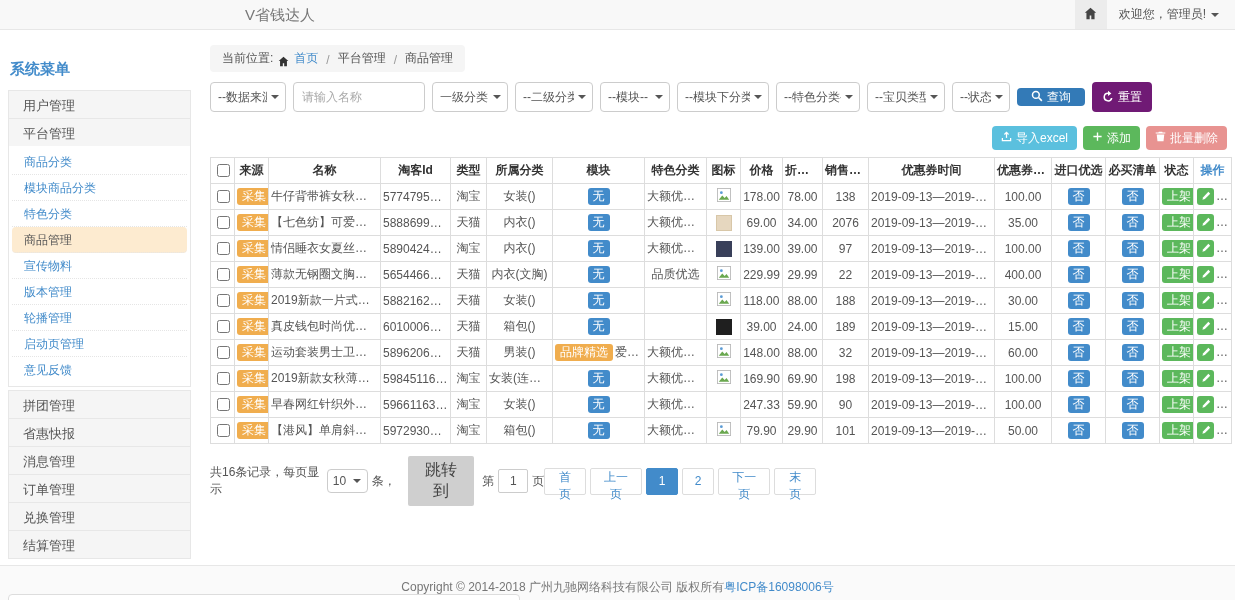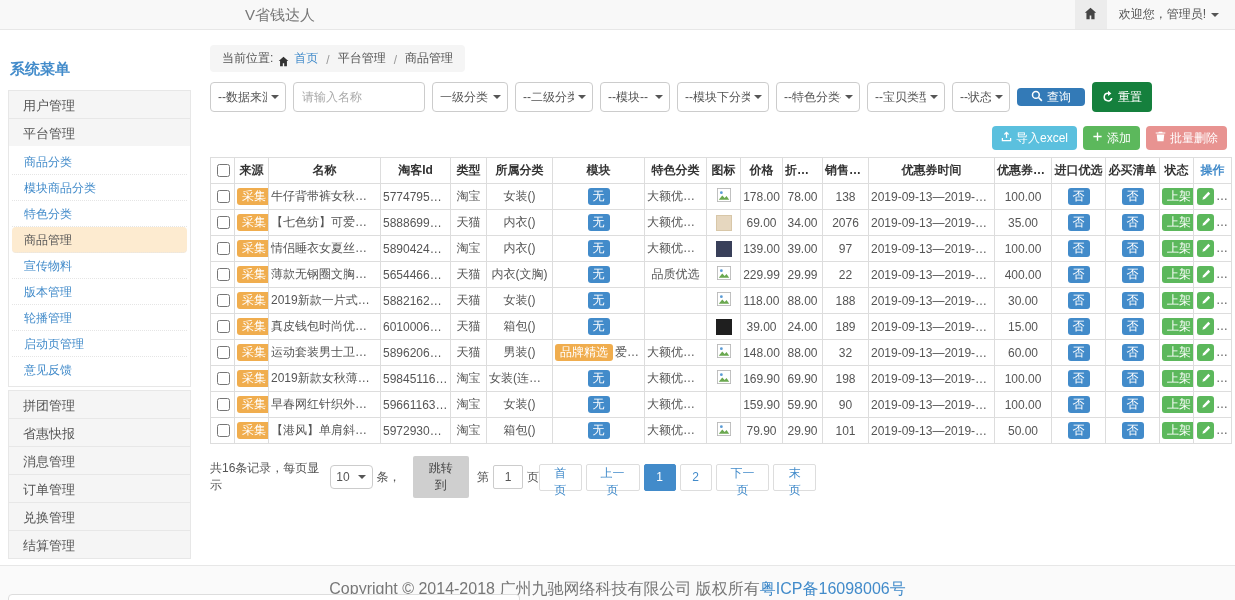--- a/index.html
+++ b/index.html
@@ -35,21 +35,21 @@
   .sel-wrap { position:relative; display:inline-block; }
   .sel-wrap::after { content:""; position:absolute; right:7px; top:13px; border-left:4px solid transparent; border-right:4px solid transparent; border-top:4px solid #555; pointer-events:none; }
   .sel-wrap select { appearance:none; -webkit-appearance:none; width:100%; height:30px; border:1px solid #ccc; border-radius:4px; background:#fff; font-size:12px; color:#555; padding:0 18px 0 7px; cursor:pointer; font-family:inherit; }
   .sel-wrap.small::after { top:10px; }
   .sel-wrap.small select { height:24px; padding:0 16px 0 5px; }
   .filter-input { width:132px; height:30px; border:1px solid #ccc; border-radius:4px; font-size:12px; color:#555; padding:0 8px; font-family:inherit; }
   .filter-input::placeholder { color:#aaa; }
 
   .btn { display:inline-flex; align-items:center; justify-content:center; gap:4px; border:none; border-radius:4px; color:#fff; font-size:12px; cursor:pointer; font-family:inherit; }
   .btn-query { background:#337ab7; height:18px; padding:0 14px; }
-  .btn-reset { background:#15803d; height:30px; padding:0 10px; }
+  .btn-reset { background:#701a75; height:30px; padding:0 10px; }
   .toolbar { margin-top:14px; display:flex; justify-content:flex-end; gap:6px; }
   .btn-sm { height:24px; padding:0 9px; }
   .btn-info { background:#5bc0de; }
   .btn-success { background:#5cb85c; }
   .btn-danger-soft { background:#e89391; }
 
   table.grid { margin-top:7px; width:100%; border-collapse:collapse; table-layout:fixed; font-size:12px; color:#555; }
   .grid th, .grid td { border:1px solid #ddd; text-align:center; height:26px; padding:0 2px; overflow:hidden; white-space:nowrap; text-overflow:ellipsis; }
   .grid th { color:#333; font-weight:bold; }
   .grid th.op-col { color:#428bca; }
@@ -61,27 +61,27 @@
   .thumb { display:inline-block; width:16px; height:16px; vertical-align:middle; }
   .thumb.beige { background:#e6d7bf; border:1px solid #d8c7a8; }
   .thumb.navy  { background:#39405a; }
   .thumb.black { background:#1f1f1f; }
   .op-btn { display:inline-flex; align-items:center; justify-content:center; width:17px; height:17px; border:none; border-radius:3px; cursor:pointer; padding:0; margin:0 1px; vertical-align:middle; }
   .op-edit { background:#5cb85c; }
   .op-del  { background:#d9534f; }
 
   .pager-row { margin-top:12px; width:606px; display:flex; justify-content:space-between; align-items:center; font-size:12px; color:#555; }
   .pager-left { display:flex; align-items:center; gap:4px; }
-  .jump-btn { background:#cfcfcf; border:none; border-radius:2px; color:#444; font-size:12px; padding:4px 11px; margin:0 4px 0 8px; cursor:pointer; font-family:inherit; }
+  .jump-btn { background:#cfcfcf; border:none; border-radius:2px; color:#444; font-size:16px; padding:4px 11px; margin:0 4px 0 8px; cursor:pointer; font-family:inherit; }
   .jump-input { width:30px; height:24px; border:1px solid #ccc; border-radius:2px; text-align:center; font-size:12px; color:#555; font-family:inherit; }
   .pager-right { display:flex; gap:4px; }
   .page-btn { min-width:32px; height:27px; border:1px solid #ddd; background:#fff; color:#428bca; font-size:12px; padding:0 9px; border-radius:2px; cursor:pointer; font-family:inherit; }
   .page-btn.active { background:#428bca; border-color:#428bca; color:#fff; }
 
-  .footer { position:absolute; left:0; right:0; top:565px; height:35px; background:#fafafa; border-top:1px solid #e7e7e7; text-align:center; font-size:16px; color:#777; padding-top:13px; }
+  .footer { position:absolute; left:0; right:0; top:565px; height:35px; background:#fafafa; border-top:1px solid #e7e7e7; text-align:center; font-size:12px; color:#777; padding-top:13px; }
   .footer a { color:#428bca; text-decoration:none; }
   .partial-panel { position:absolute; left:8px; top:594px; width:512px; height:30px; background:#fff; border:1px solid #ddd; border-radius:4px; }
 </style>
 </head>
 <body>
 
 <div id="app">
 
   <header class="topbar">
     <div class="app-title">V省钱达人</div>
@@ -474,21 +474,21 @@
           <tr>
             <td><input type="checkbox" style=""></td>
             <td><span class="badge orange">采集</span></td>
             <td>早春网红针织外套女春...</td>
             <td>596611634525</td>
             <td>淘宝</td>
             <td>女装()</td>
             <td><span class="badge blue">无</span></td>
             <td>大额优惠券</td>
             <td></td>
-            <td>159.90</td>
+            <td>247.33</td>
             <td>59.90</td>
             <td>90</td>
             <td>2019-09-13—2019-09-17</td>
             <td>100.00</td>
             <td><span class="badge blue">否</span></td>
             <td><span class="badge blue">否</span></td>
             <td><span class="badge green">上架</span></td>
             <td><button class="op-btn op-edit">
                 <span><svg width="10" height="10" viewBox="0 0 16 16" fill="#fff">
                     <path d="M11.8 1.3l2.9 2.9-8.5 8.5L2.2 14l1.3-4z"></path>

